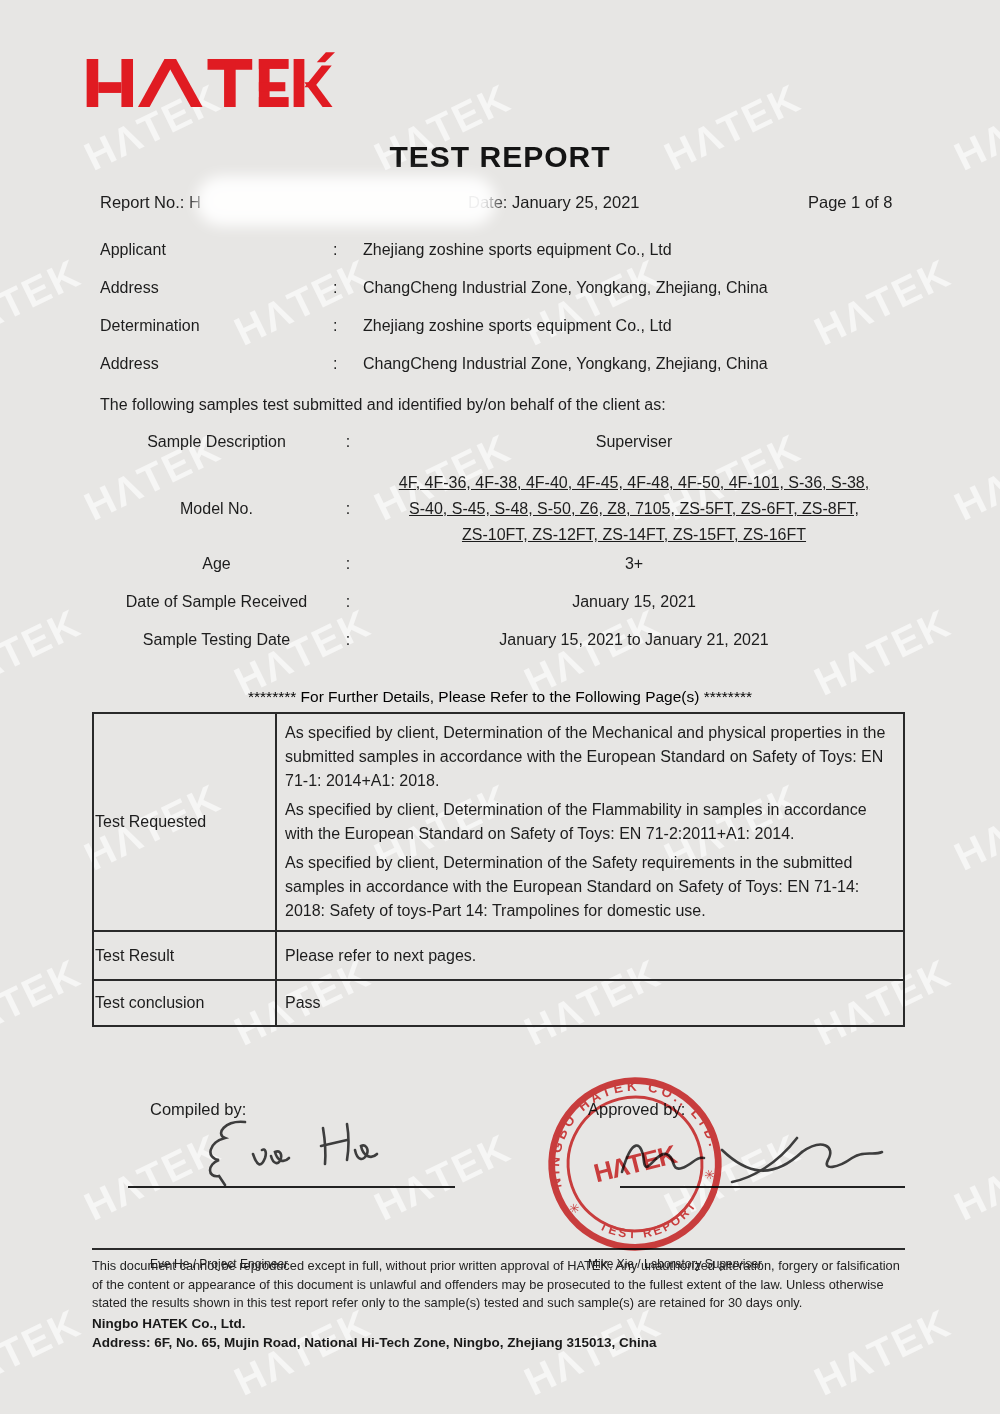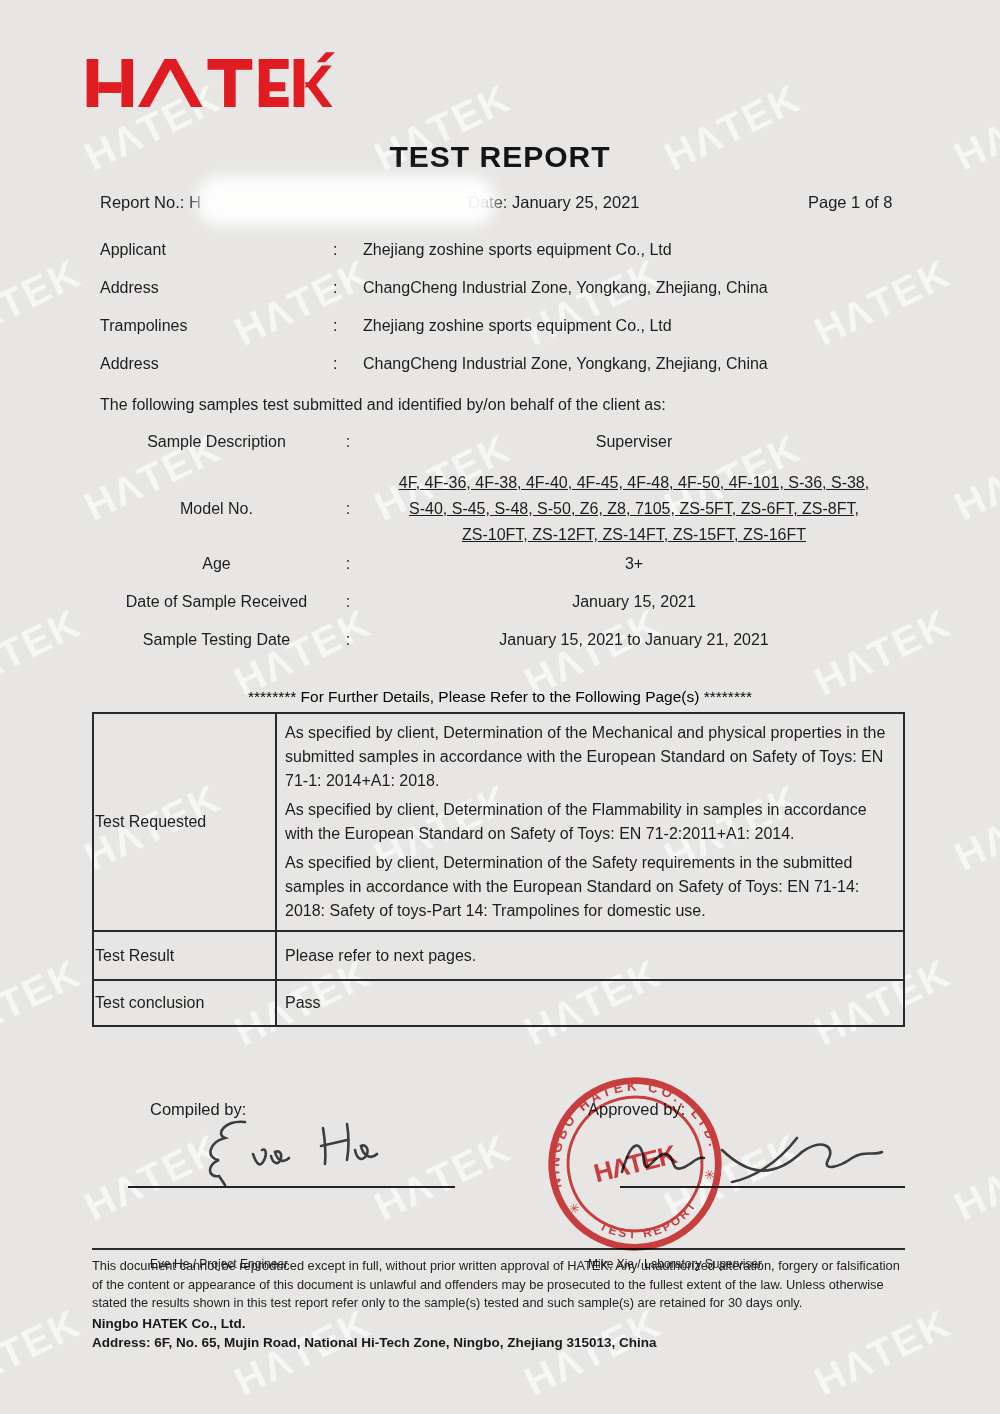--- a/index.html
+++ b/index.html
@@ -178,21 +178,21 @@
         <span class="ilabel">Applicant</span>
         <span class="icolon">:</span>
         <span class="ivalue">Zhejiang zoshine sports equipment Co., Ltd</span>
       </div>
       <div class="irow">
         <span class="ilabel">Address</span>
         <span class="icolon">:</span>
         <span class="ivalue">ChangCheng Industrial Zone, Yongkang, Zhejiang, China</span>
       </div>
       <div class="irow">
-        <span class="ilabel">Trampolines</span>
+        <span class="ilabel">Determination</span>
         <span class="icolon">:</span>
         <span class="ivalue">Zhejiang zoshine sports equipment Co., Ltd</span>
       </div>
       <div class="irow">
         <span class="ilabel">Address</span>
         <span class="icolon">:</span>
         <span class="ivalue">ChangCheng Industrial Zone, Yongkang, Zhejiang, China</span>
       </div>
     </div>
 

